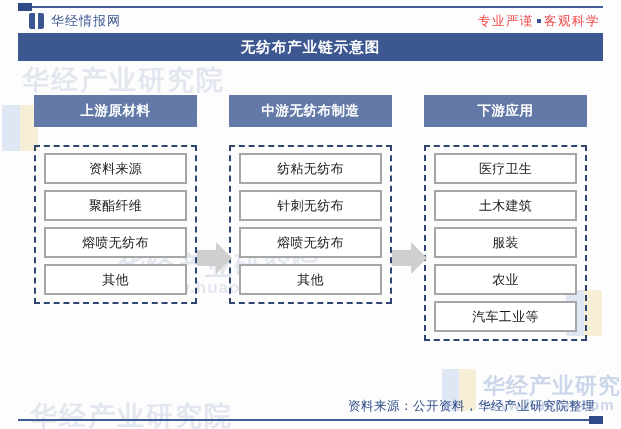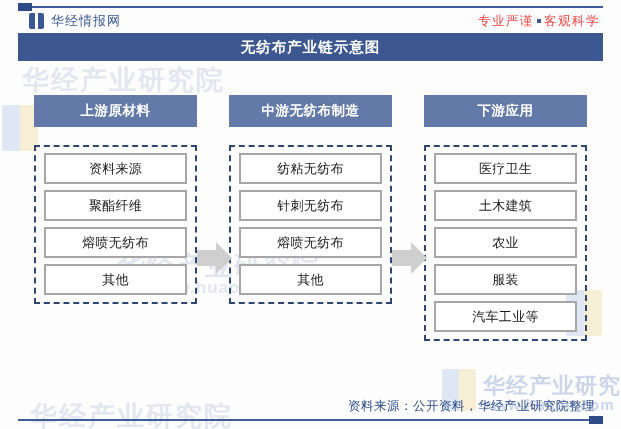--- a/index.html
+++ b/index.html
@@ -329,24 +329,24 @@
         <span class="col-header-text">下游应用</span>
       </div>
       <div class="col-box">
         <div class="item">
             <span class="item-text">医疗卫生</span>
           </div>
         <div class="item">
             <span class="item-text">土木建筑</span>
           </div>
         <div class="item">
+            <span class="item-text">服装</span>
+          </div>
+        <div class="item">
             <span class="item-text">农业</span>
-          </div>
-        <div class="item">
-            <span class="item-text">服装</span>
           </div>
         <div class="item">
             <span class="item-text">汽车工业等</span>
           </div>
       </div>
     </div>
 
     <div class="arrow arrow-1">
       <svg width="36" height="34" viewBox="0 0 36 34">
         <polygon points="0,9 19,9 19,1 35,17 19,33 19,25 0,25" fill="#cfcfcf"></polygon>

